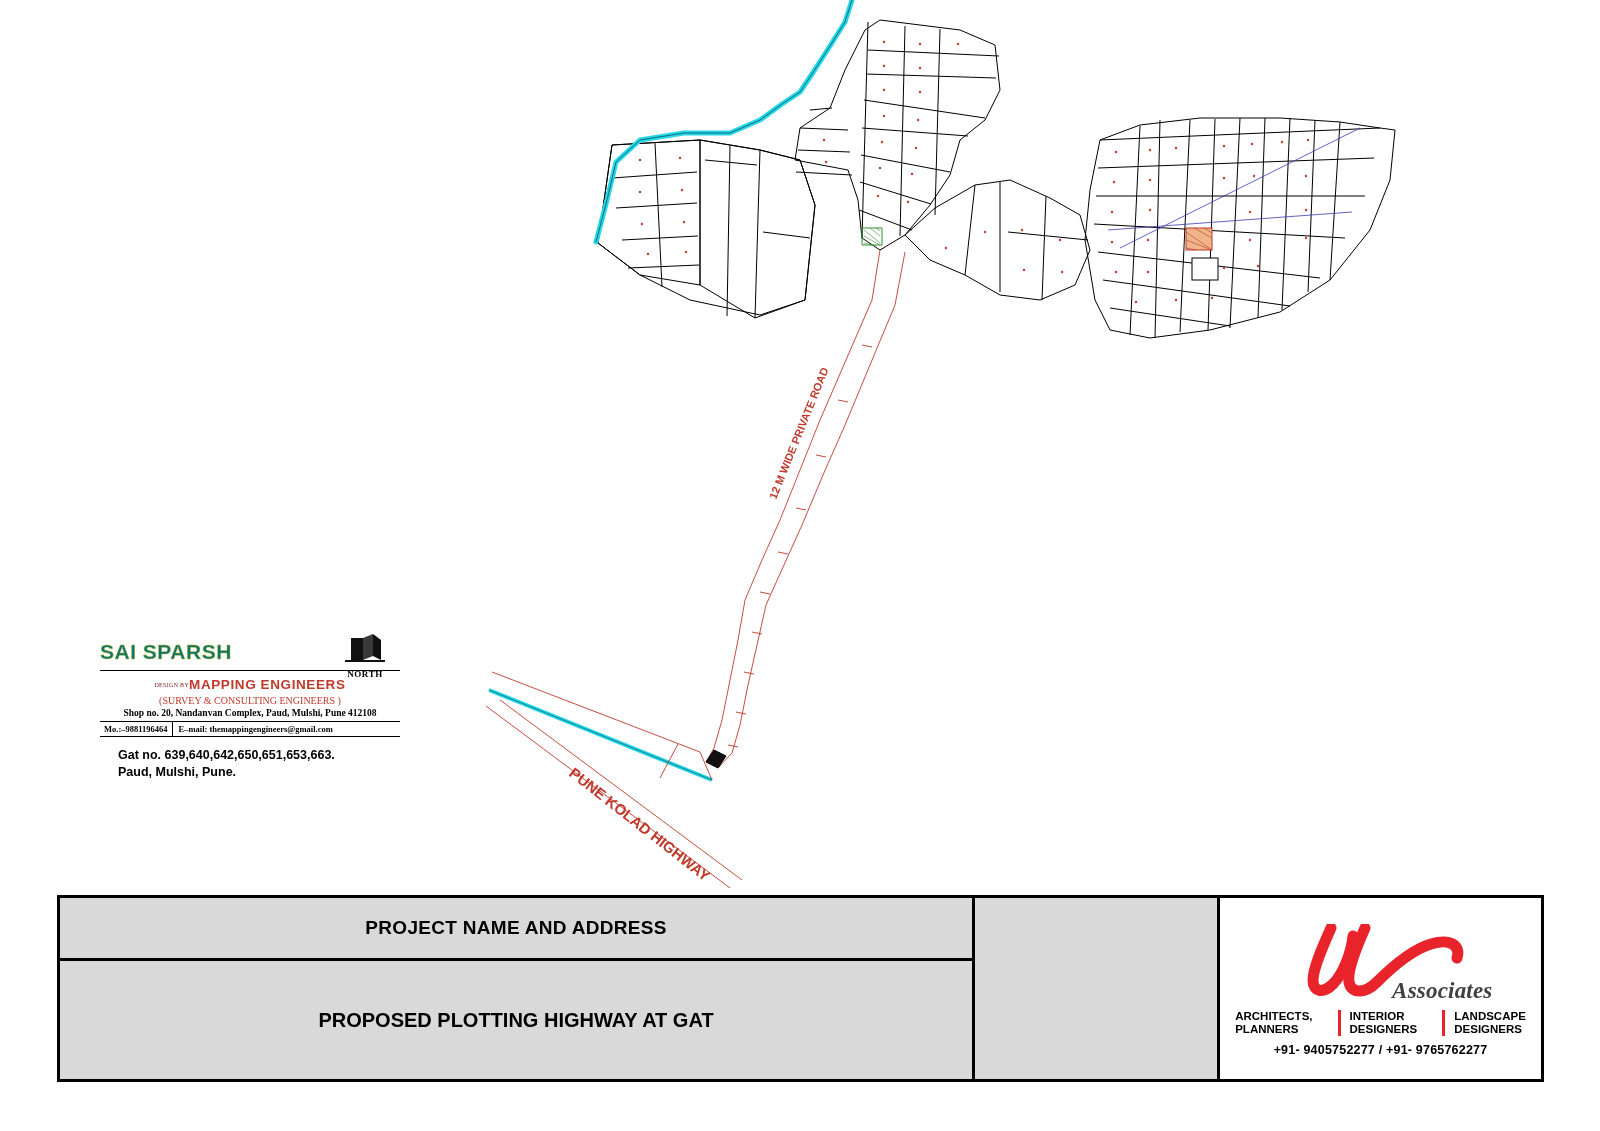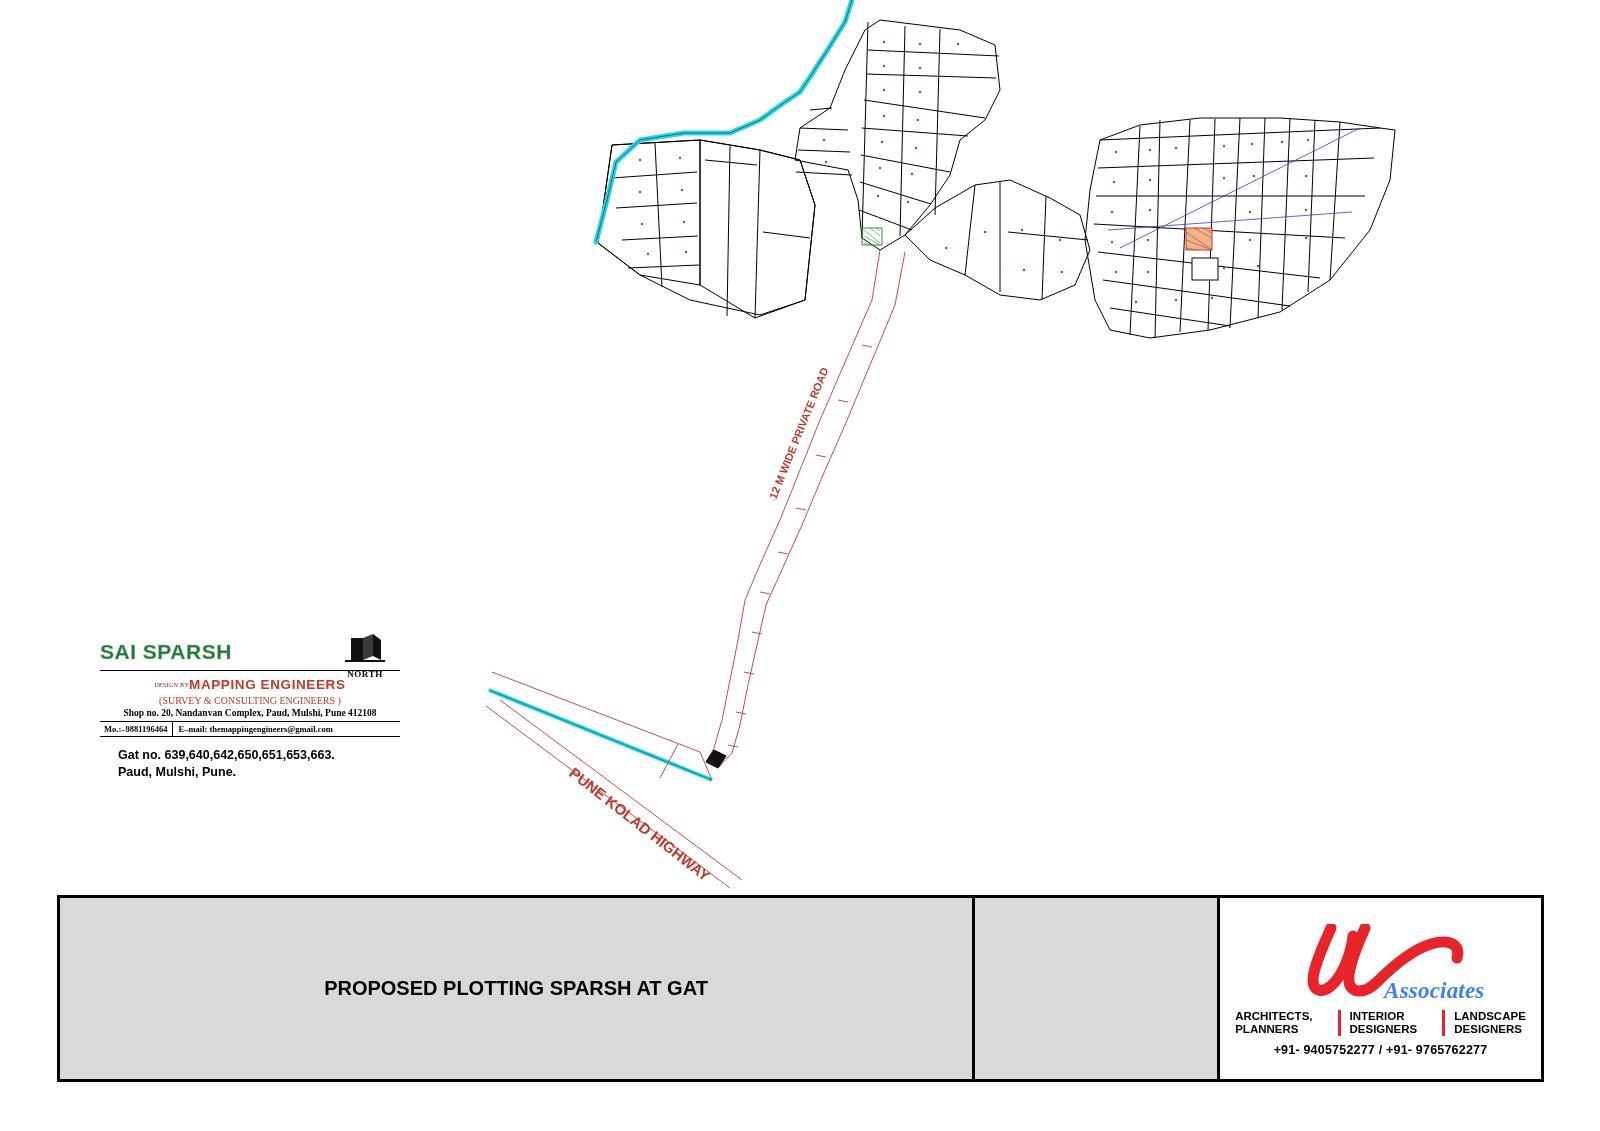--- a/index.html
+++ b/index.html
@@ -185,27 +185,27 @@
   #tb-client .tb-body { font-size: 16px; }
 
   
   #logo-mark {
     position: relative;
     width: 240px;
     height: 78px;
   }
   #logo-assoc {
     position: absolute;
-    right: 16px;
+    right: 8px;
     bottom: -2px;
     font-family: "Liberation Serif", serif;
     font-style: italic;
     font-size: 23px;
     font-weight: bold;
-    color: #3b82f6;
+    color: #404040;
     letter-spacing: .2px;
   }
   #logo-disciplines {
     display: flex;
     gap: 16px;
     margin-top: 8px;
     font-size: 11.5px;
     font-weight: bold;
     line-height: 1.15;
   }
@@ -417,23 +417,24 @@
 
     <div id="gat-lines">
       <div>Gat no. 639,640,642,650,651,653,663.</div>
       <div>Paud, Mulshi, Pune.</div>
     </div>
   </div>
 
   <div id="title-block">
 
     <div class="tb-col" id="tb-project">
+      <div class="tb-head">PROJECT NAME AND ADDRESS</div>
       <div class="tb-body">
         <div>
-          <div>PROPOSED PLOTTING SPARSH  AT GAT</div>
+          <div>PROPOSED PLOTTING HIGHWAY  AT GAT</div>
         </div>
       </div>
     </div>
 
     <div class="tb-col" id="tb-client">
       <div class="tb-body"></div>
     </div>
 
     <div class="tb-col" id="tb-logo">
       <div id="logo-mark">

